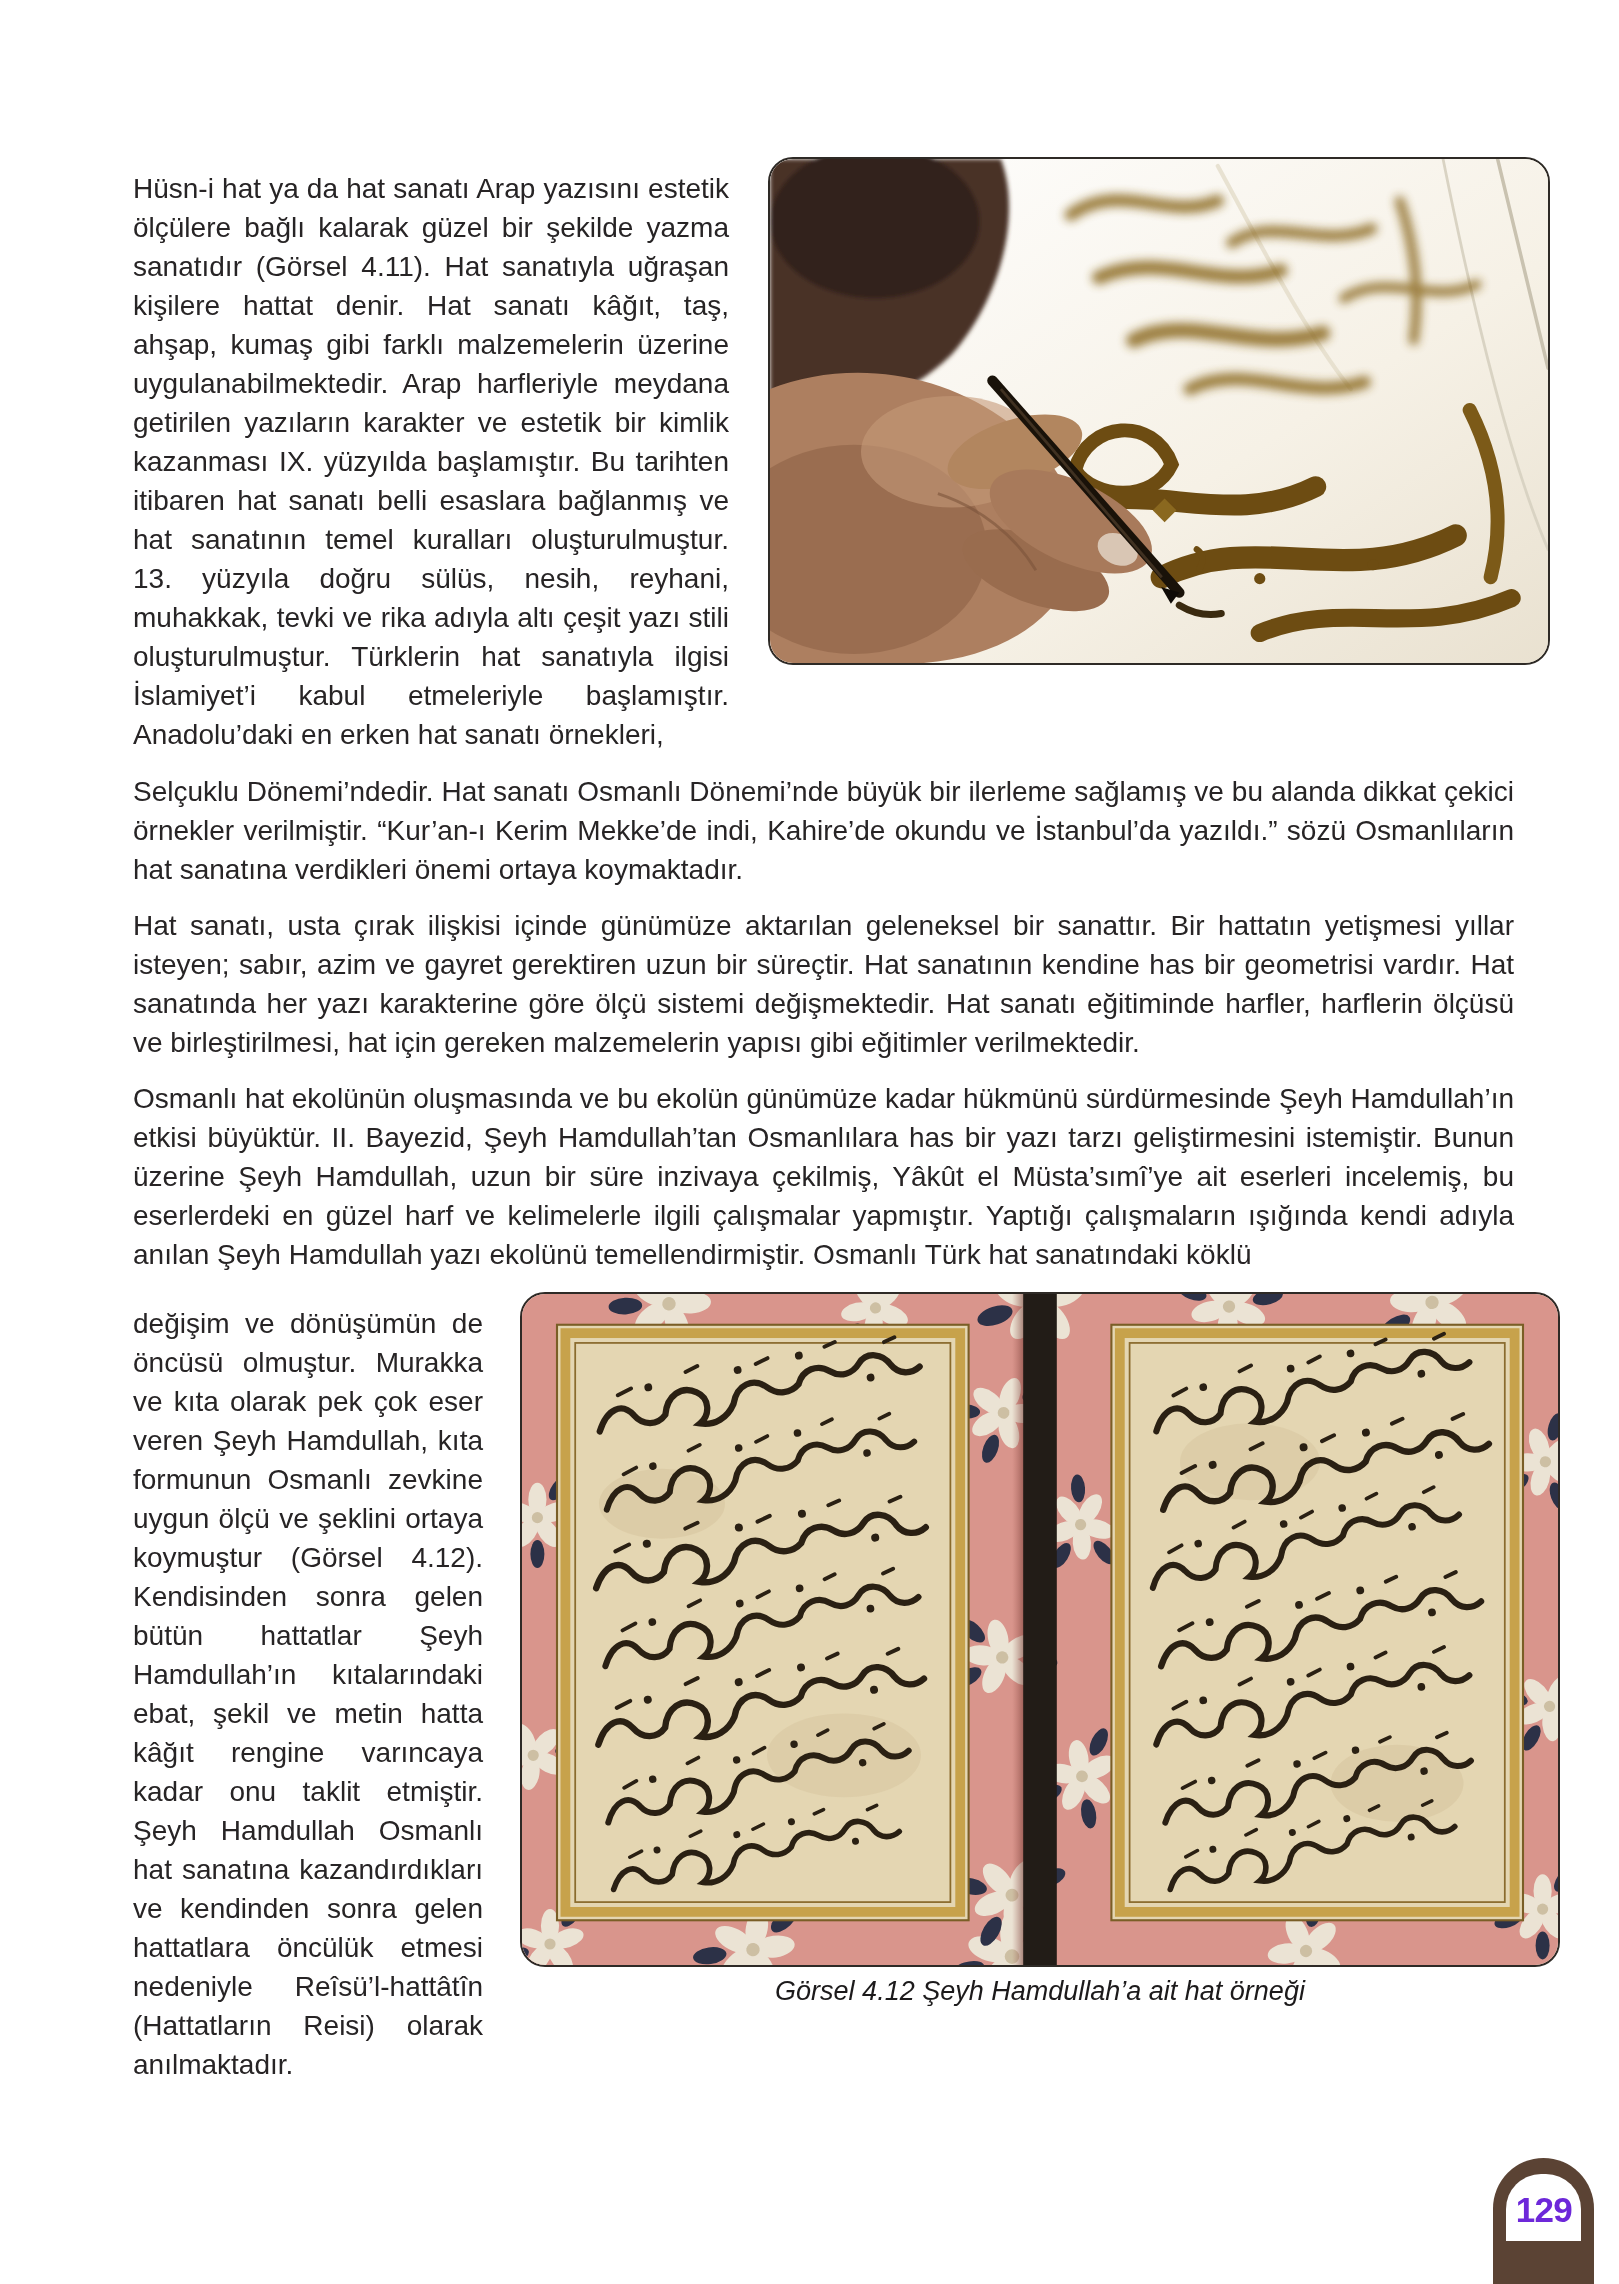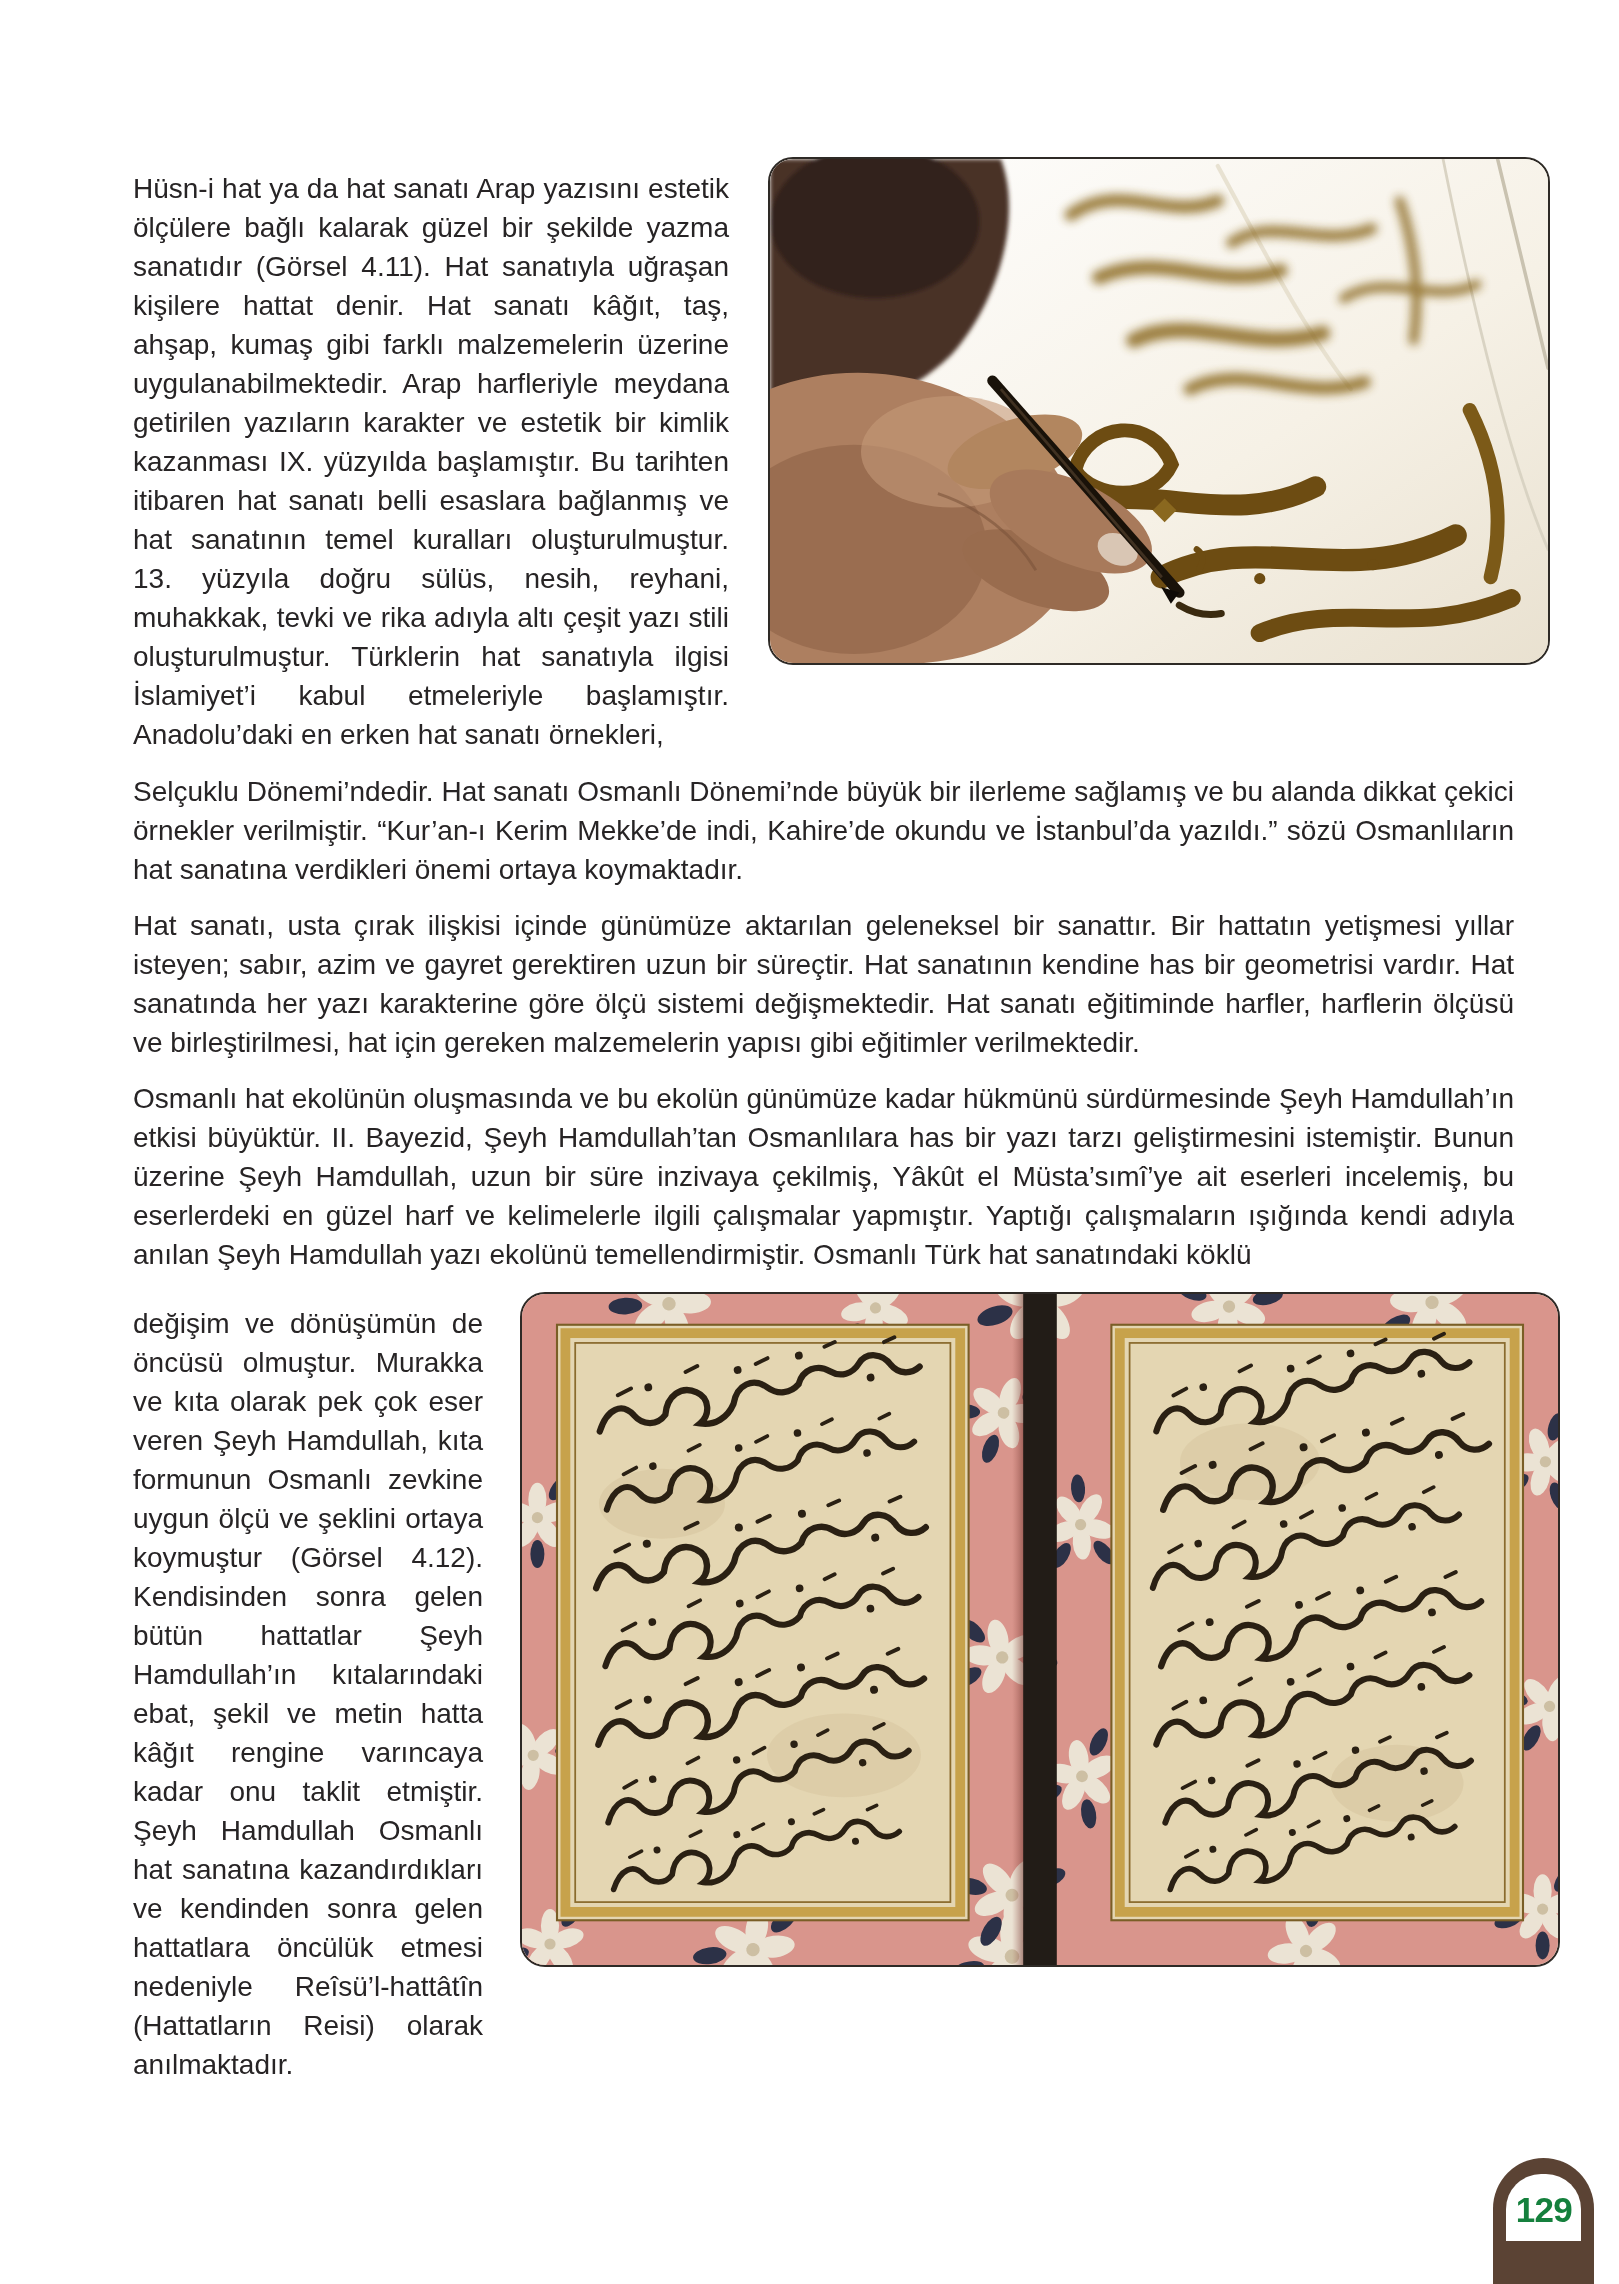--- a/index.html
+++ b/index.html
@@ -42,21 +42,21 @@
     width:101px; height:126px;
     background:#5b4334;
     border-radius:51px 51px 0 0;
   }
   .page-badge-inner {
     position:absolute; left:13.4px; top:16px; width:75px; height:67px;
     background:#ffffff; border-radius:35px 35px 0 0;
     display:flex; align-items:center; justify-content:center;
   }
   .page-badge-inner span {
-    font-weight:bold; font-size:35px; color:#15803d; margin-top:4.2px;
+    font-weight:bold; font-size:35px; color:#6d28d9; margin-top:4.2px;
     letter-spacing:-0.7px;
   }
 </style>
 </head>
 <body>
 
 <div class="page">
 
   <div class="content">
 
@@ -236,20 +236,21 @@
                 <use href="#calrow" transform="translate(905,638) rotate(-10) scale(1.1)"></use>
                 <use href="#calrow" transform="translate(918,750) rotate(-9) scale(1.07)"></use>
                 <use href="#calrow" transform="translate(925,846) rotate(-10) scale(1.0)"></use>
               </g>
             </g>
 
             <rect x="700" y="0" width="18" height="960" fill="url(#spineShade)"></rect>
             <rect x="716" y="0" width="48" height="960" fill="#221c17"></rect>
           </svg>
         </div>
+        <figcaption class="caption">Görsel 4.12  Şeyh Hamdullah’a ait hat örneği</figcaption>
       </figure>
     </div>
 
   </div>
 
   <div class="page-badge">
     <div class="page-badge-inner">
       <span>129</span>
     </div>
   </div>

